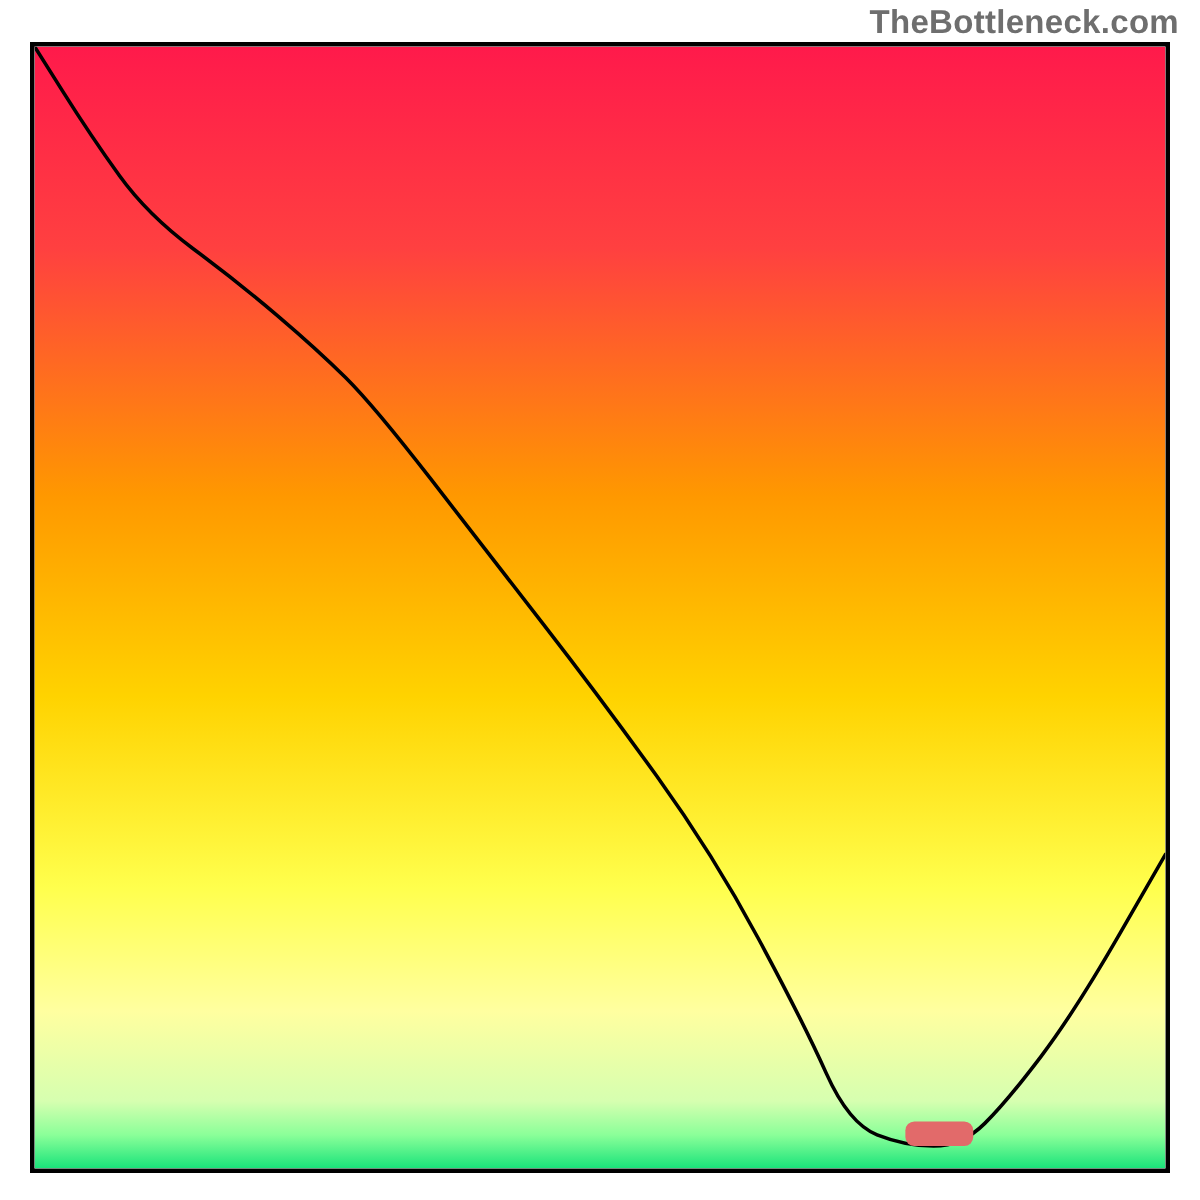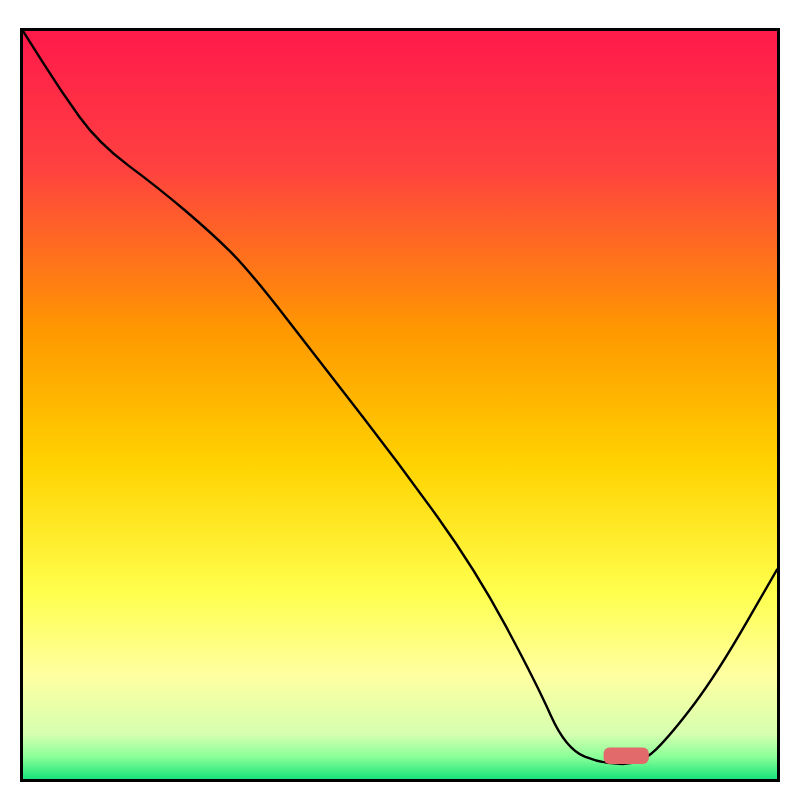--- a/index.html
+++ b/index.html
@@ -39,20 +39,21 @@
     display: block;
     width: 100%;
     height: 100%;
   }
 </style>
 </head>
 <body>
 
 <div class="frame">
 
+  <div class="watermark">TheBottleneck.com</div>
 
   <div class="plot-area">
     <svg class="plot-svg" viewBox="0 0 754 748" preserveAspectRatio="none">
 
       <defs>
         <linearGradient id="bg-grad" x1="0" y1="0" x2="0" y2="1">
             <stop offset="0%" stop-color="#ff1a4b"></stop>
             <stop offset="18%" stop-color="#ff4040"></stop>
             <stop offset="40%" stop-color="#ff9800"></stop>
             <stop offset="58%" stop-color="#ffd300"></stop>

